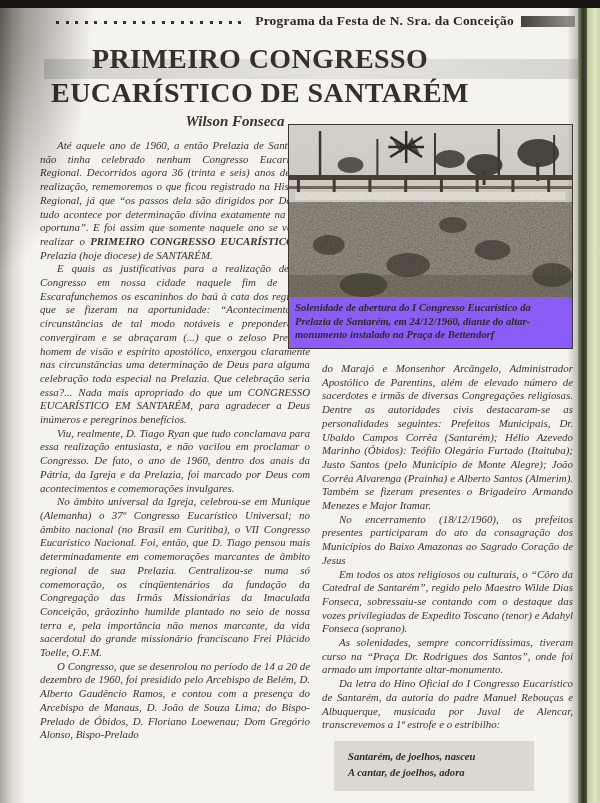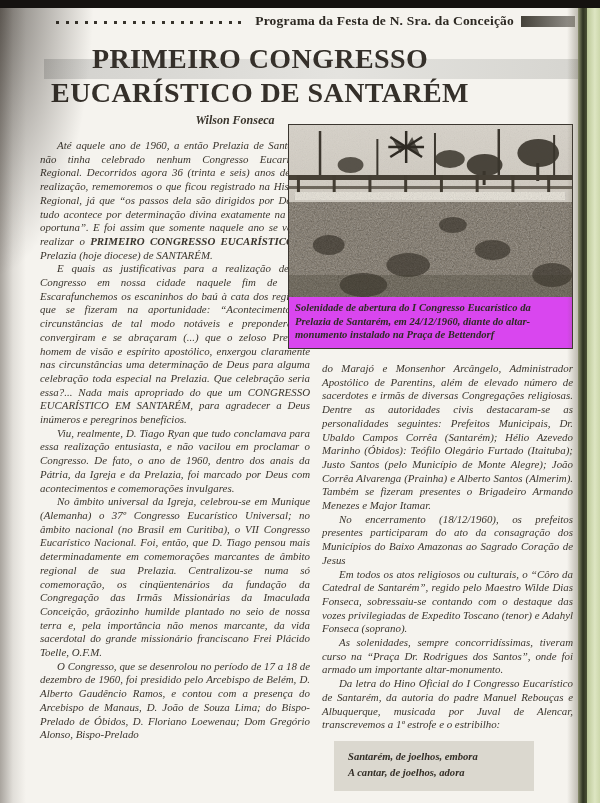--- a/index.html
+++ b/index.html
@@ -26,24 +26,24 @@
     background:repeating-linear-gradient(to right,#37332c 0 3px, rgba(0,0,0,0) 3px 9.6px);}
   .header-title{font-weight:700;font-size:13.5px;color:#2d2923;white-space:nowrap;letter-spacing:.2px;}
   .header-bar{width:54px;height:11px;margin-left:7px;
     background:linear-gradient(to right,#444139,#97948e);}
   
   .title-bar-bg{position:absolute;left:44px;top:59px;width:534px;height:20px;z-index:1;
     background:linear-gradient(to right,#d2d1cd,#e4e3df 55%,#d6d5d0);}
   .article-title{position:absolute;left:4px;top:42px;width:512px;text-align:center;z-index:2;
     font-weight:700;color:#35302a;font-size:28px;line-height:34px;letter-spacing:.4px;}
   .byline{position:absolute;left:150px;top:113px;width:170px;text-align:center;z-index:2;
-    font-weight:700;font-style:italic;font-size:12px;color:#39342c;}
+    font-weight:700;font-style:italic;font-size:15px;color:#39342c;}
   
   .photo-box{position:absolute;left:288px;top:124px;width:285px;z-index:3;box-sizing:border-box;
-    border:1.5px solid #3b3630;background:#d946ef;}
+    border:1.5px solid #3b3630;background:#8b5cf6;}
   .photo{width:100%;height:172px;display:block;}
   .photo-caption{padding:4px 8px 6px 6px;font-weight:700;font-style:italic;
     font-size:10.6px;line-height:13.6px;color:#2e2a24;}
   
   .col{position:absolute;z-index:2;font-style:italic;color:#3a352d;text-align:justify;
     font-size:10.9px;line-height:13.7px;}
   #col-left{left:40px;top:139px;width:270px;}
   #col-right{left:322px;top:362px;width:251px;}
   .para{margin:0;text-indent:17px;}
   .para.noindent{text-indent:0;}
@@ -151,30 +151,30 @@
     <rect y="150" width="285" height="22" fill="#3f3a30" opacity=".3"></rect>
   </svg>
   <figcaption class="photo-caption">Solenidade de abertura do I Congresso Eucarístico da Prelazia de Santarém, em 24/12/1960, diante do altar-monumento instalado na Praça de Bettendorf</figcaption>
 </figure>
 
 <div class="col" id="col-left">
     <p class="para"><span>Até aquele ano de 1960, a então Prelazia de Santarém não tinha celebrado nenhum Congresso Eucarístico Regional. Decorridos agora 36 (trinta e seis) anos de sua realização, rememoremos o que ficou registrado na História Regional, já que “os passos dela são dirigidos por Deus e tudo acontece por determinação divina exatamente na hora oportuna”. E foi assim que somente naquele ano se veio a realizar o </span><span class="bold">PRIMEIRO CONGRESSO EUCARÍSTICO</span><span> da Prelazia (hoje diocese) de SANTARÉM.</span></p>
     <p class="para"><span>E quais as justificativas para a realização de um Congresso em nossa cidade naquele fim de ano? Escarafunchemos os escaninhos do baú à cata dos registros que se fizeram na aportunidade: “Acontecimentos e circunstâncias de tal modo notáveis e preponderantes convergiram e se abraçaram (...) que o zeloso Prelado, homem de visão e espírito apostólico, enxergou claramente nas circunstâncias uma determinação de Deus para alguma celebração toda especial na Prelazia. Que celebração seria essa?... Nada mais apropriado do que um CONGRESSO EUCARÍSTICO EM SANTARÉM, para agradecer a Deus inúmeros e peregrinos benefícios.</span></p>
     <p class="para"><span>Viu, realmente, D. Tiago Ryan que tudo conclamava para essa realização entusiasta, e não vacilou em proclamar o Congresso. De fato, o ano de 1960, dentro dos anais da Pátria, da Igreja e da Prelazia, foi marcado por Deus com acontecimentos e comemorações invulgares.</span></p>
     <p class="para"><span>No âmbito universal da Igreja, celebrou-se em Munique (Alemanha) o 37º Congresso Eucarístico Universal; no âmbito nacional (no Brasil em Curitiba), o VII Congresso Eucarístico Nacional. Foi, então, que D. Tiago pensou mais determinadamente em comemorações marcantes de âmbito regional de sua Prelazia. Centralizou-se numa só comemoração, os cinqüentenários da fundação da Congregação das Irmãs Missionárias da Imaculada Conceição, grãozinho humilde plantado no seio de nossa terra e, pela importância não menos marcante, da vida sacerdotal do grande missionário franciscano Frei Plácido Toelle, O.F.M.</span></p>
-    <p class="para"><span>O Congresso, que se desenrolou no período de 17 a 18 de dezembro de 1960, foi presidido pelo Arcebispo de Belém, D. Alberto Gaudêncio Ramos, e contou com a presença do Arcebispo de Manaus, D. João de Souza Lima; do Bispo-Prelado de Óbidos, D. Floriano Loewenau; Dom Gregório Alonso, Bispo-Prelado</span></p>
+    <p class="para"><span>O Congresso, que se desenrolou no período de 14 a 20 de dezembro de 1960, foi presidido pelo Arcebispo de Belém, D. Alberto Gaudêncio Ramos, e contou com a presença do Arcebispo de Manaus, D. João de Souza Lima; do Bispo-Prelado de Óbidos, D. Floriano Loewenau; Dom Gregório Alonso, Bispo-Prelado</span></p>
   </div>
 
 <div class="col" id="col-right">
   <div id="right-paras">
       <p class="para noindent"><span>do Marajó e Monsenhor Arcângelo, Administrador Apostólico de Parentins, além de elevado número de sacerdotes e irmãs de diversas Congregações religiosas. Dentre as autoridades civis destacaram-se as personalidades seguintes: Prefeitos Municipais, Dr. Ubaldo Campos Corrêa (Santarém); Hélio Azevedo Marinho (Óbidos): Teófilo Olegário Furtado (Itaituba); Justo Santos (pelo Município de Monte Alegre); João Corrêa Alvarenga (Prainha) e Alberto Santos (Almerim). Também se fizeram presentes o Brigadeiro Armando Menezes e Major Itamar.</span></p>
       <p class="para"><span>No encerramento (18/12/1960), os prefeitos presentes participaram do ato da consagração dos Municípios do Baixo Amazonas ao Sagrado Coração de Jesus</span></p>
       <p class="para"><span>Em todos os atos religiosos ou culturais, o “Côro da Catedral de Santarém”, regido pelo Maestro Wilde Dias Fonseca, sobressaiu-se contando com o destaque das vozes privilegiadas de Expedito Toscano (tenor) e Adahyl Fonseca (soprano).</span></p>
       <p class="para"><span>As solenidades, sempre concorridíssimas, tiveram curso na “Praça Dr. Rodrigues dos Santos”, onde foi armado um importante altar-monumento.</span></p>
       <p class="para"><span>Da letra do Hino Oficial do I Congresso Eucarístico de Santarém, da autoria do padre Manuel Rebouças e Albuquerque, musicada por Juval de Alencar, transcrevemos a 1ª estrofe e o estribilho:</span></p>
     </div>
   <div class="verse-box">
     <div id="verse-lines">
-        <div class="verse-line">Santarém, de joelhos, embora</div>
+        <div class="verse-line">Santarém, de joelhos, nasceu</div>
         <div class="verse-line">A cantar, de joelhos, adora</div>
       </div>
   </div>
 </div>
 
 </body></html>

